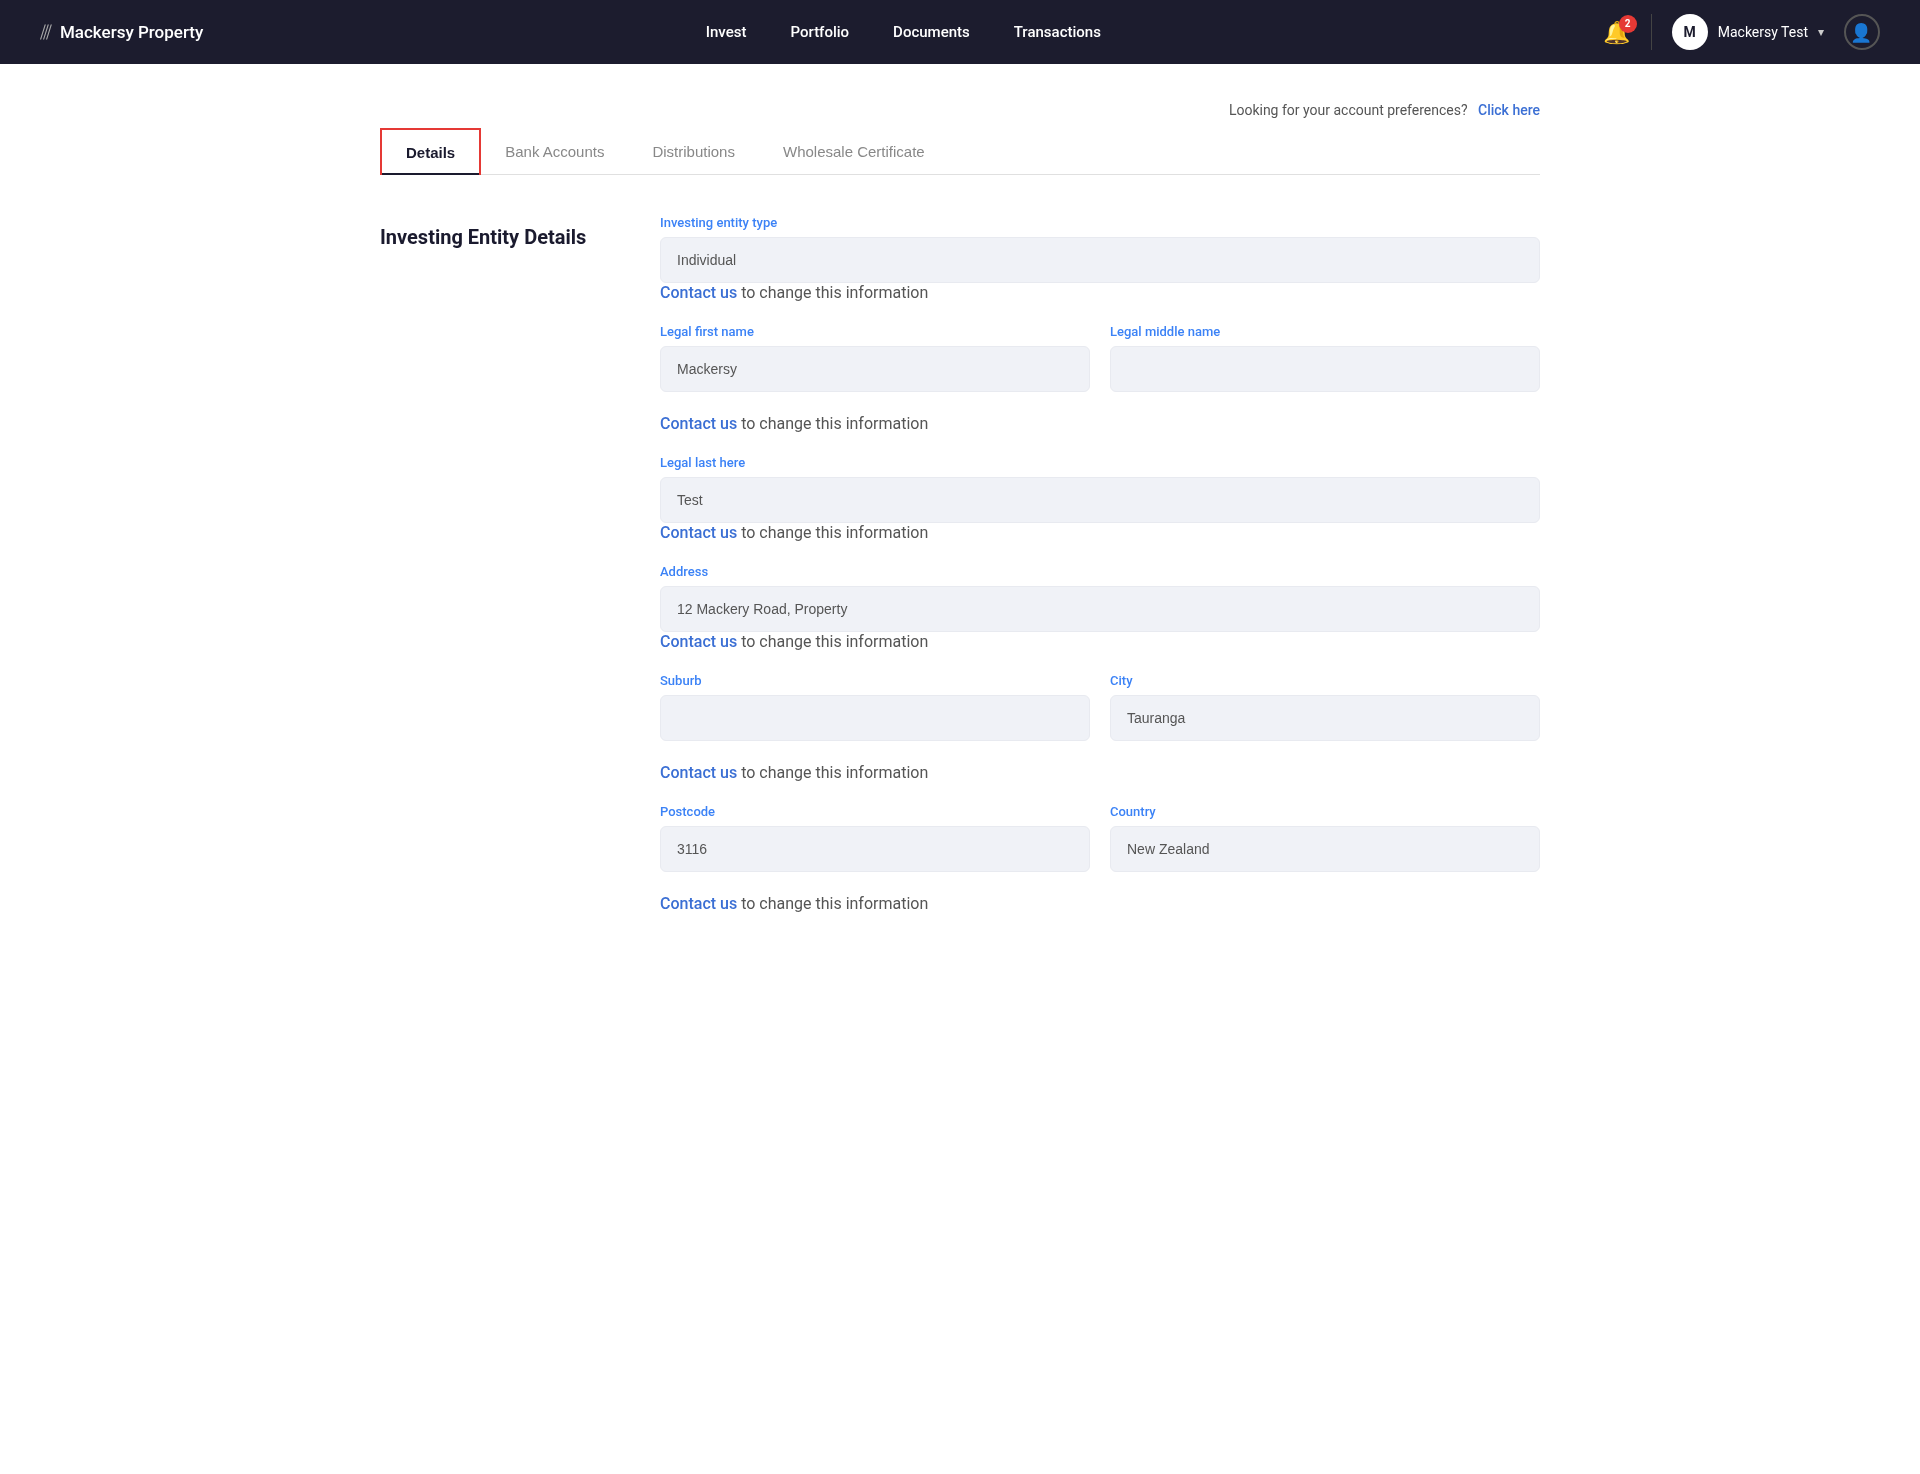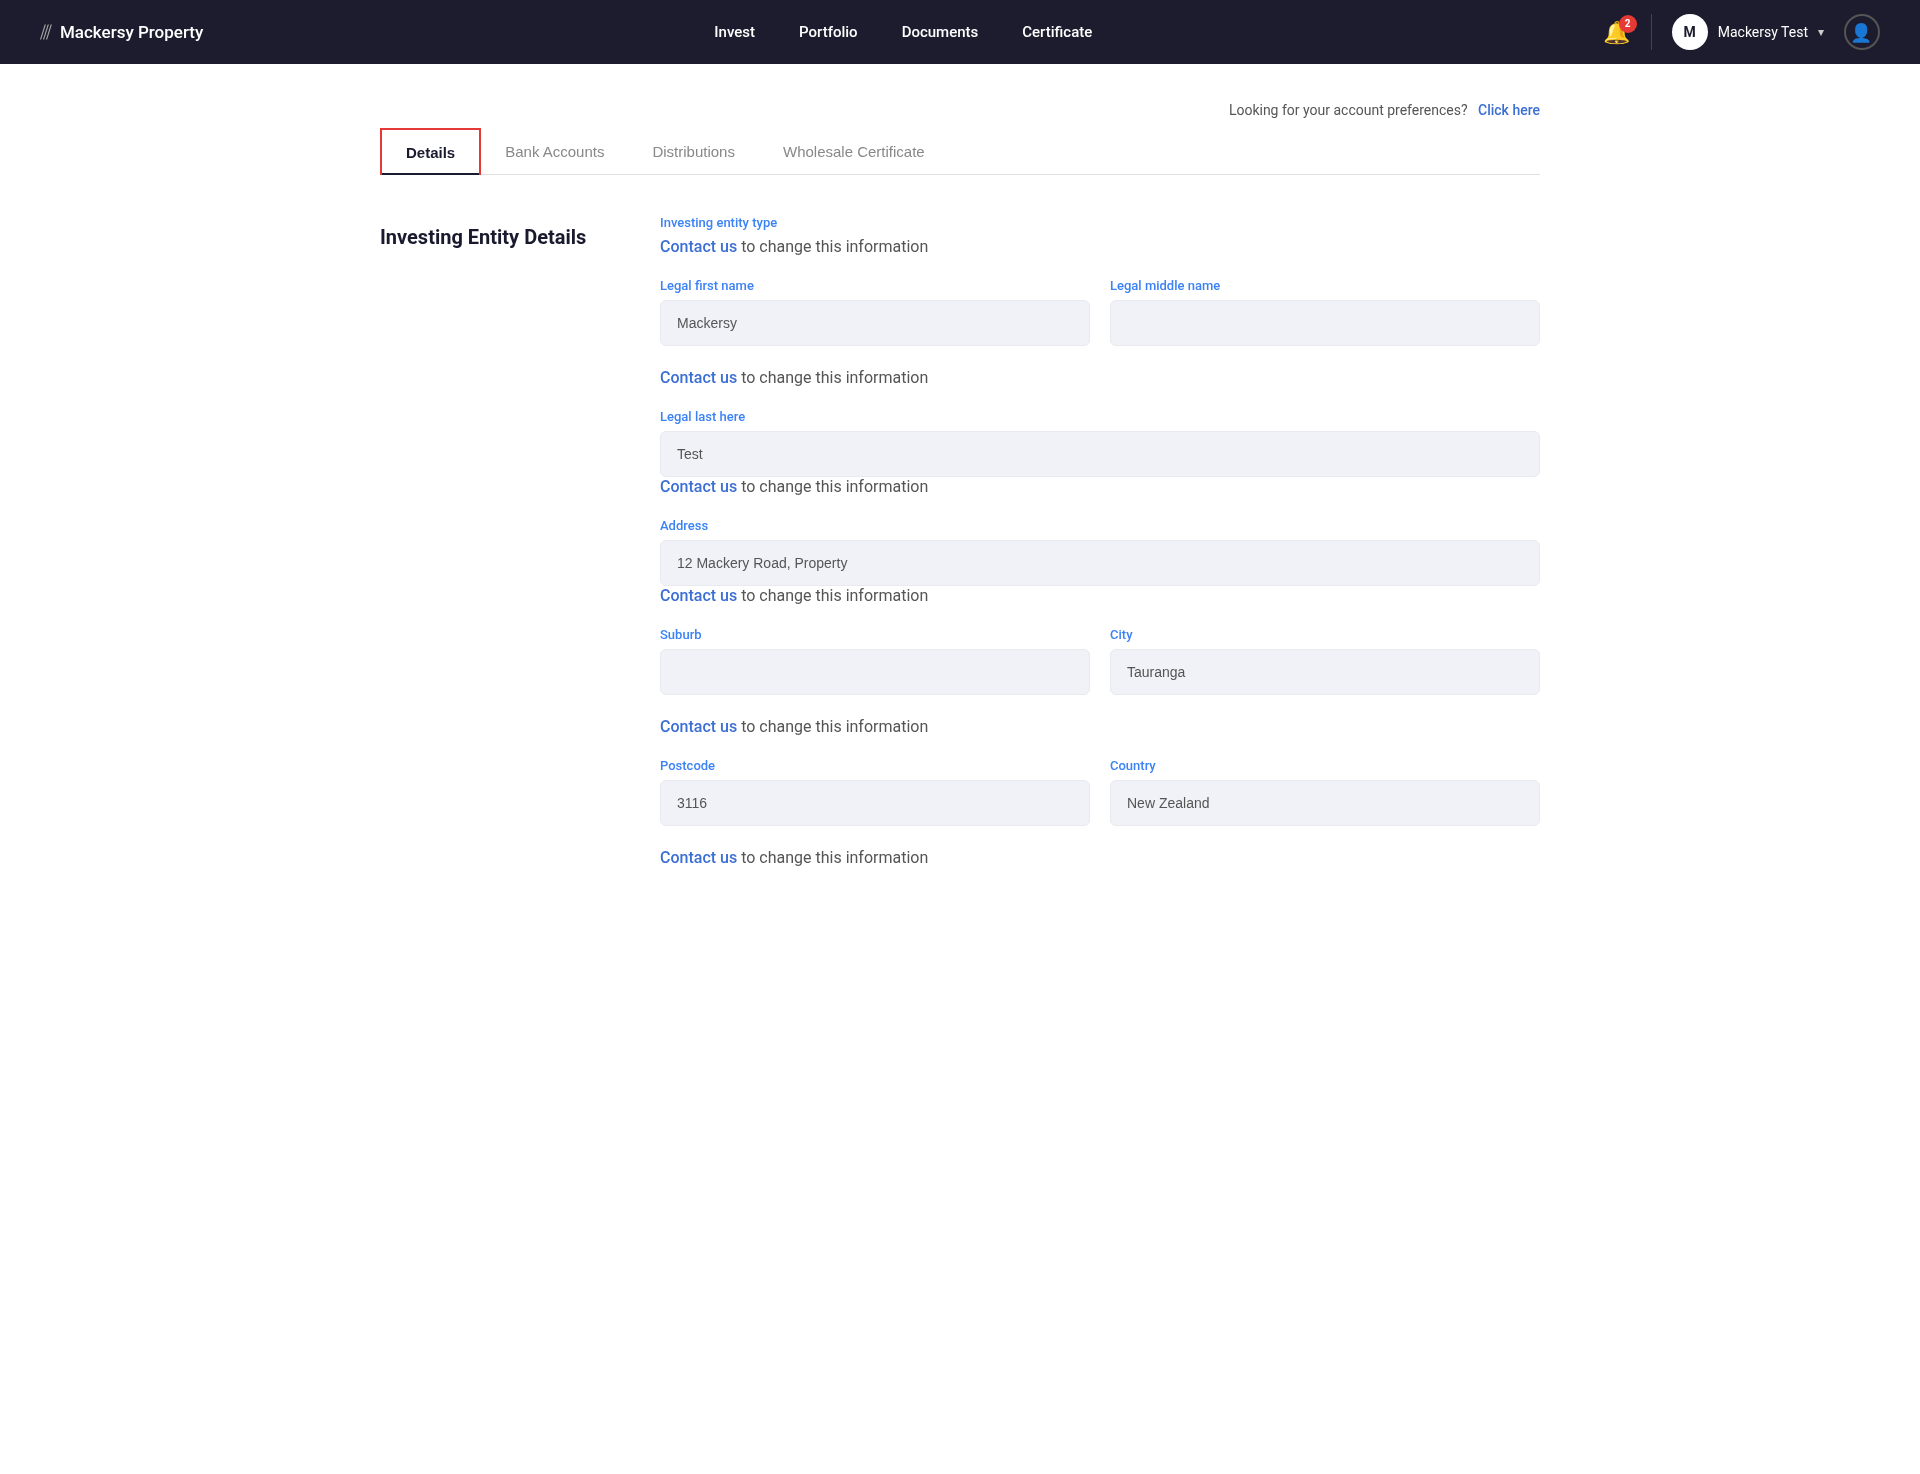--- a/index.html
+++ b/index.html
@@ -237,21 +237,21 @@
 
 <nav class="navbar">
   <div class="navbar-brand">
     <span class="brand-icon">⫻</span>
     <span>Mackersy Property</span>
   </div>
   <div class="navbar-links">
     <a href="#">Invest</a>
     <a href="#">Portfolio</a>
     <a href="#">Documents</a>
-    <a href="#">Certificate</a>
+    <a href="#">Transactions</a>
   </div>
   <div class="navbar-right">
     <div class="bell-wrapper">
       <span class="bell-icon">🔔</span>
       <span class="bell-badge">2</span>
     </div>
     <div class="divider-v"></div>
     <div class="user-area">
       <div class="user-avatar-circle">M</div>
       <span class="user-name">Mackersy Test</span>
@@ -290,20 +290,21 @@
   <div class="form-section">
 
     <div class="form-section-left">
       <h2>Investing Entity Details</h2>
     </div>
 
     <div class="form-section-right">
 
       <div class="field-group">
         <div class="field-label">Investing entity type</div>
+        <input class="field-input" type="text" readonly="" value="Individual" style="">
         <div class="contact-note">
           <a href="#">Contact us</a>
           <span>to change this information</span>
         </div>
       </div>
 
       <div class="fields-row">
         <div class="field-group">
           <div class="field-label">Legal first name</div>
           <input class="field-input" type="text" readonly="" value="Mackersy" style="">

